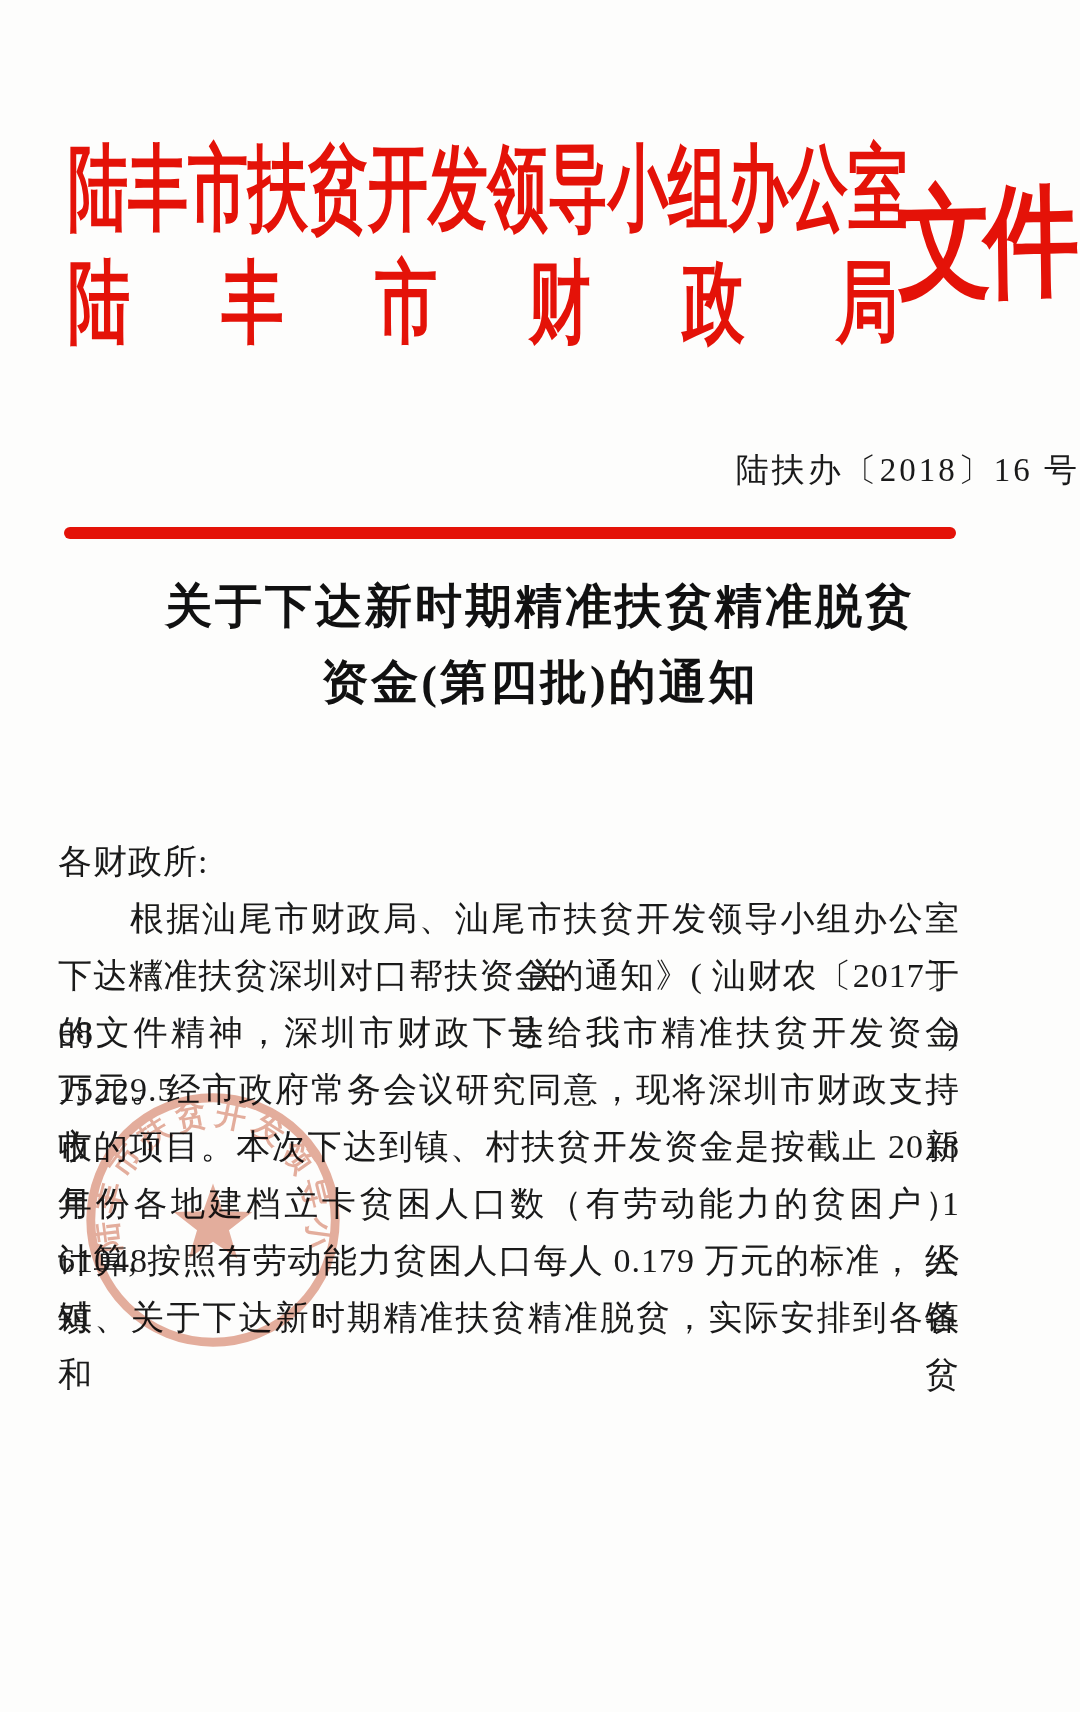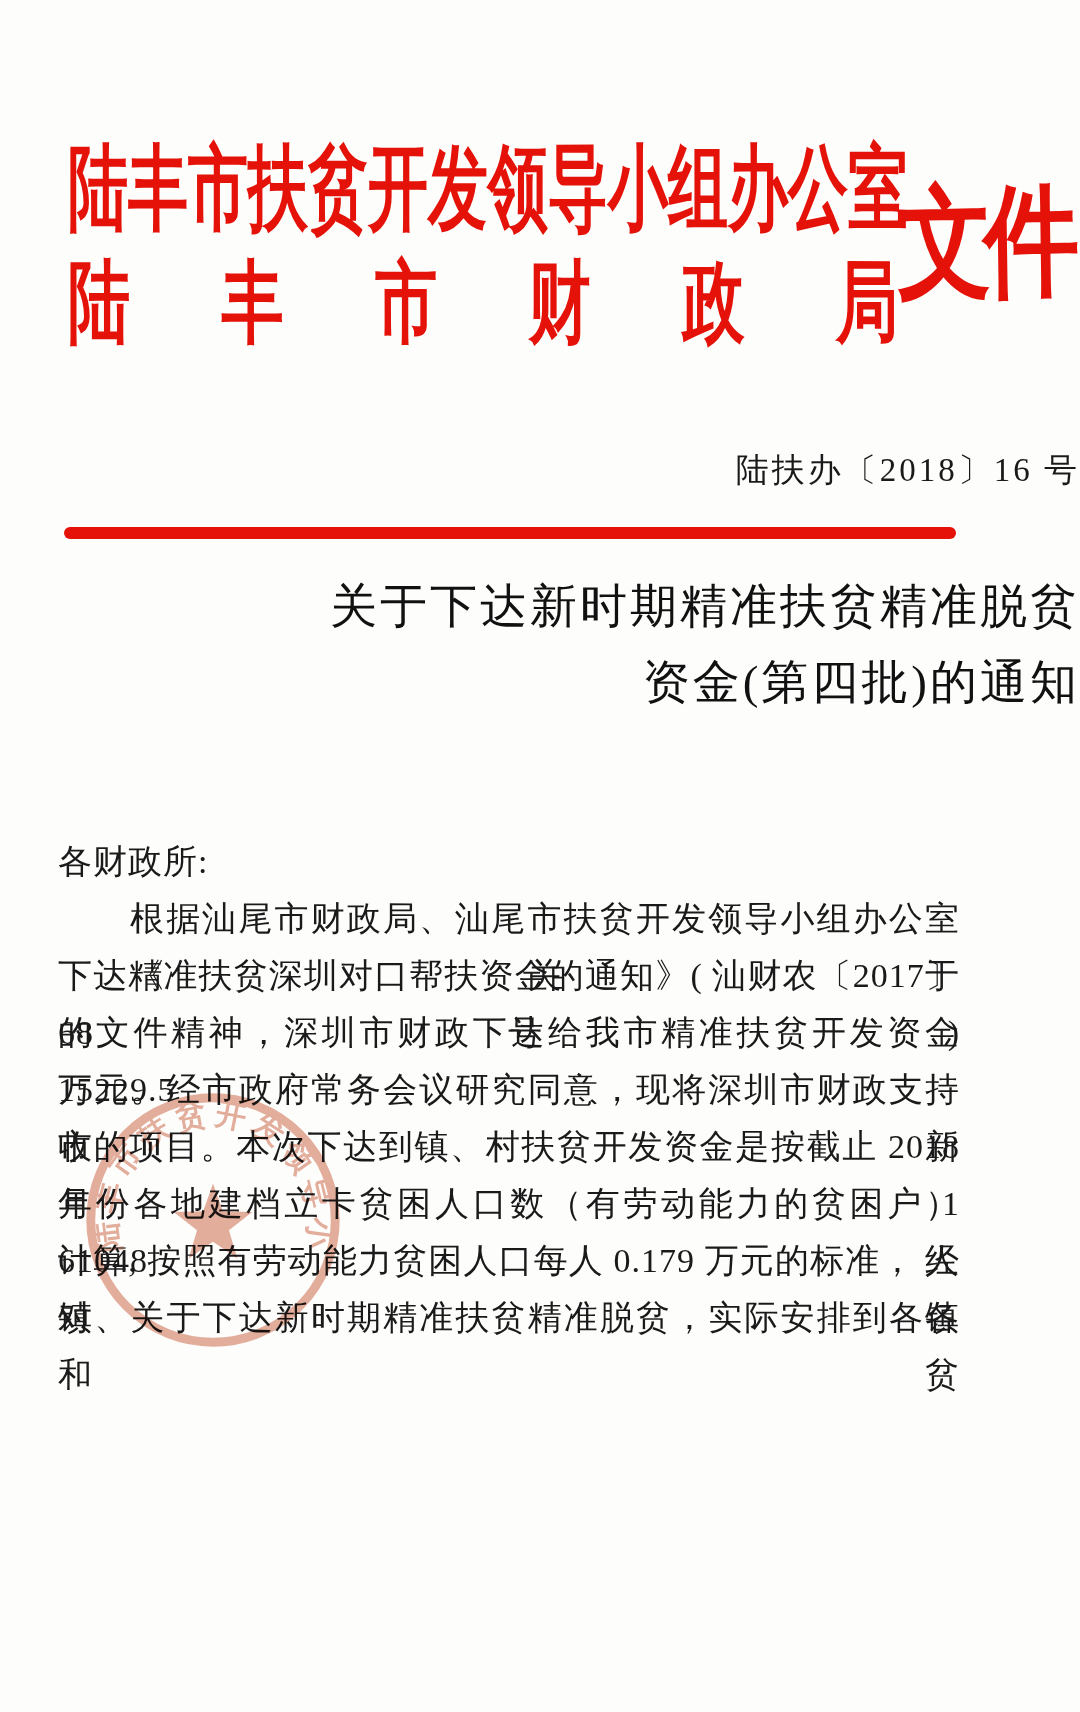--- a/index.html
+++ b/index.html
@@ -28,21 +28,21 @@
   .doc-number{
     position:absolute;top:448px;left:0;width:100%;text-align:right;
     font-size:33px;color:var(--ink);letter-spacing:3px;
   }
   .red-rule{
     position:absolute;left:64px;top:527px;width:892px;height:12px;
     background:var(--rule-red);border-radius:6px;
   }
   .title{position:absolute;left:0;top:568px;width:100%;}
   .title-line{
-    text-align:right;font-size:47px;font-weight:normal;color:#111;
+    text-align:center;font-size:47px;font-weight:bold;color:#111;
     line-height:76px;letter-spacing:3px;
   }
   .body{position:absolute;left:58px;top:833px;width:902px;color:var(--ink);}
   .body-line{font-size:34px;line-height:57px;height:57px;letter-spacing:1px;}
   .just{text-align:justify;text-align-last:justify;}
   .indent{padding-left:72px;}
   
   .seal{
     position:absolute;left:75px;top:1082px;width:276px;height:276px;
     opacity:.5;mix-blend-mode:multiply;filter:blur(.6px);

